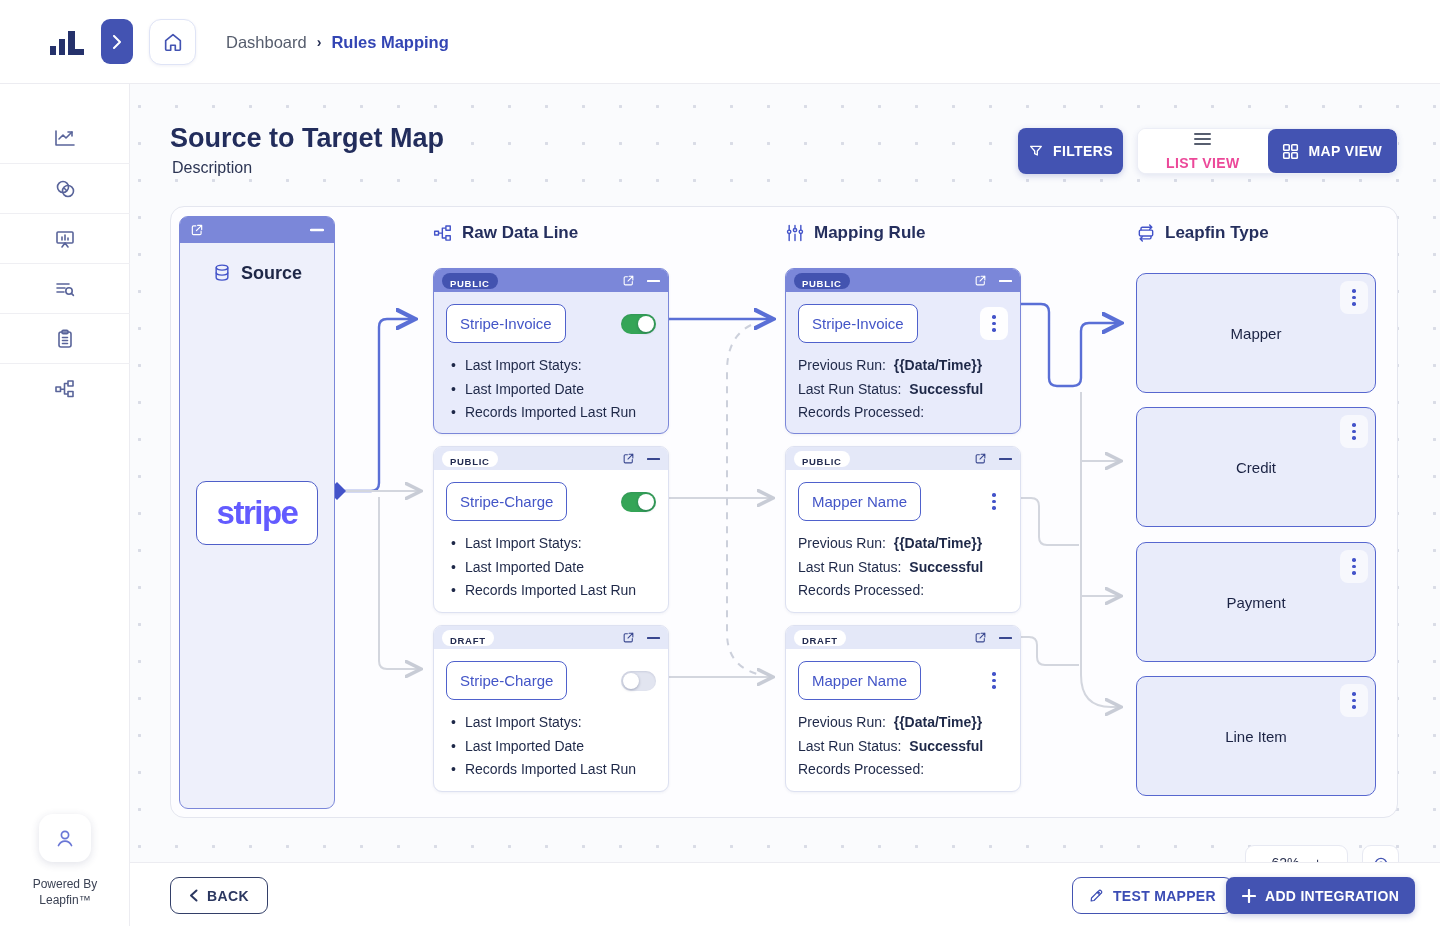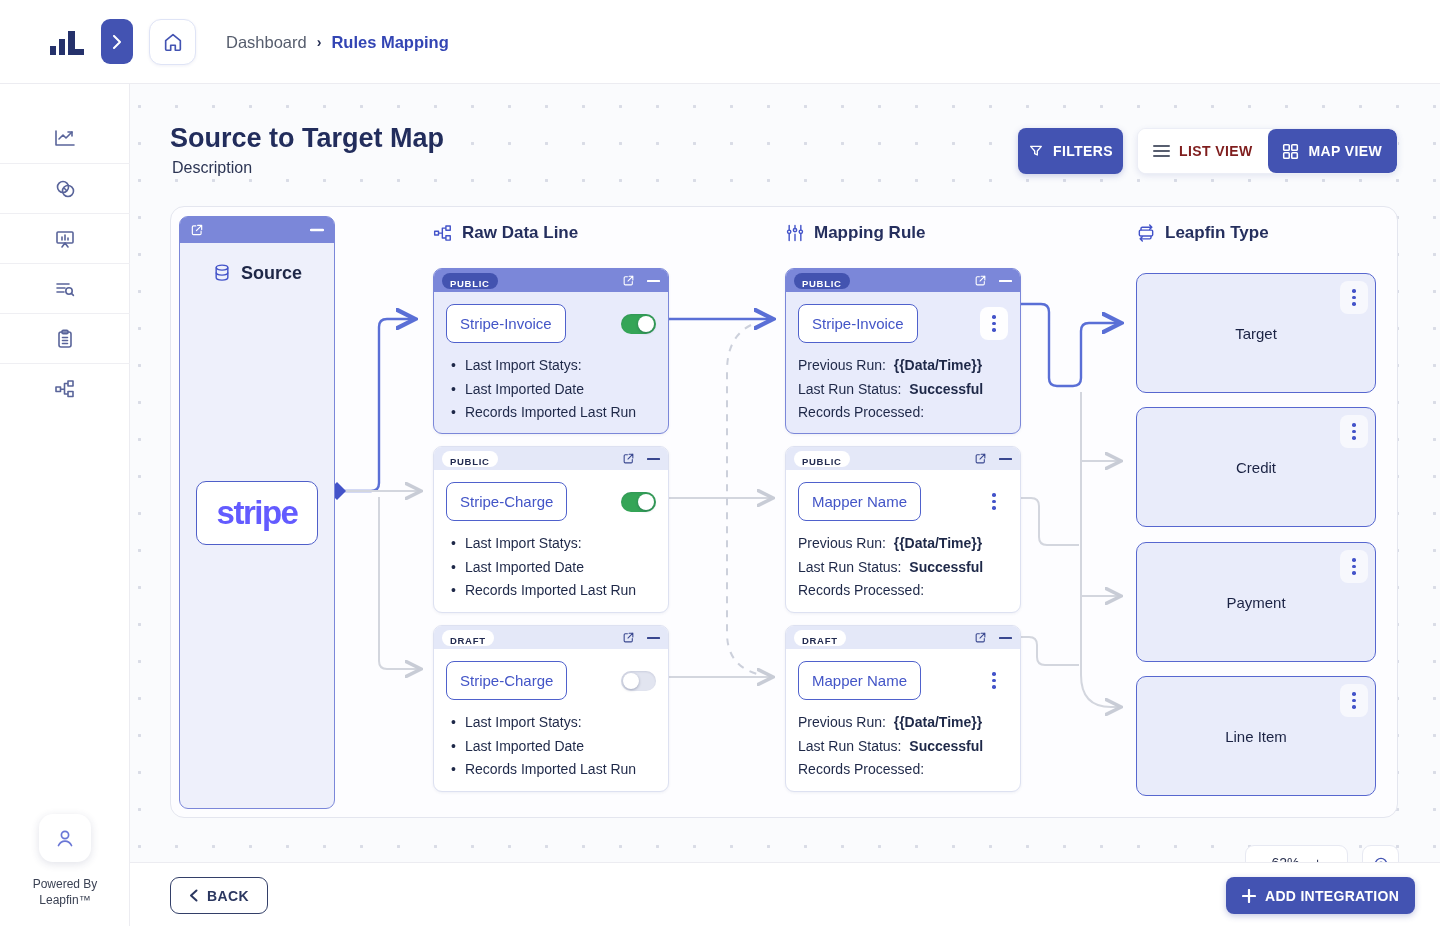--- a/index.html
+++ b/index.html
@@ -24,21 +24,21 @@
   .avatar-card { position:absolute; left:39px; top:730px; width:52px; height:48px; background:#fff; border-radius:14px; box-shadow:0 2px 8px rgba(40,50,100,.14); display:flex; align-items:center; justify-content:center; }
   .powered { position:absolute; left:0; top:792px; width:130px; text-align:center; font-size:12px; line-height:16px; color:#3b4254; }
 
   
   .page-title { position:absolute; left:170px; top:123px; font-size:27px; font-weight:700; color:#222d5c; z-index:2; }
   .page-sub { position:absolute; left:172px; top:159px; font-size:16px; color:#2c3554; z-index:2; }
   .btn { display:inline-flex; align-items:center; justify-content:center; gap:9px; border-radius:8px; font-weight:700; cursor:pointer; border:none; font-family:inherit; }
   .filters-btn { position:absolute; left:1018px; top:128px; width:105px; height:46px; background:#4353b2; color:#fff; font-size:14px; letter-spacing:.4px; box-shadow:0 2px 6px rgba(60,70,160,.25); z-index:2; }
   .view-toggle { position:absolute; left:1137px; top:128px; width:261px; height:46px; background:#fff; border:1px solid #eceef6; border-radius:9px; display:flex; overflow:hidden; box-shadow:0 2px 6px rgba(60,70,160,.12); z-index:2; }
   .seg { flex:1; display:flex; align-items:center; justify-content:center; gap:9px; font-size:14px; font-weight:700; letter-spacing:.4px; cursor:pointer; }
-  .seg-list { color:#7f1d1d; background:#fff; }
+  .seg-list { color:#ec4899; background:#fff;flex-direction:column; }
   .seg-map { color:#fff; background:#4353b2; border-radius:8px; }
 
   
   .dotted { background-image:radial-gradient(#d9dce6 1.4px, transparent 1.6px); background-size:37px 37px; background-position:10px 14px; }
 
   
   .canvas { position:absolute; left:170px; top:206px; width:1228px; height:612px; background:#fdfdff; border:1px solid #e4e6ef; border-radius:14px; z-index:2; }
   .wires { position:absolute; left:0; top:0; width:1228px; height:612px; z-index:1; }
 
   .col-head { position:absolute; display:flex; align-items:center; gap:9px; font-size:17px; font-weight:700; color:#252f5e; z-index:2; }
@@ -534,21 +534,21 @@
         </div>
       </div>
     </div>
 
     <div class="leap-card" style="top:66px;">
       <span class="kebab">
           <i></i>
           <i></i>
           <i></i>
         </span>
-      <span>Target</span>
+      <span>Mapper</span>
     </div>
     <div class="leap-card" style="top:200px;">
       <span class="kebab">
           <i></i>
           <i></i>
           <i></i>
         </span>
       <span>Credit</span>
     </div>
     <div class="leap-card" style="top:335px;">
@@ -582,20 +582,30 @@
 
   <div class="footer">
     <button class="btn back-btn">
       <span>
         <svg width="9" height="13" viewBox="0 0 9 13" fill="none" stroke="#2b3760" stroke-width="2" stroke-linecap="round" stroke-linejoin="round">
             <path d="M7.5 1.5 2 6.5l5.5 5"></path>
           </svg>
       </span>
       <span>BACK</span>
     </button>
+    <button class="btn test-btn">
+      <span>
+        <svg width="15" height="15" viewBox="0 0 24 24" fill="none" stroke="#3b4cb4" stroke-width="1.9" stroke-linecap="round" stroke-linejoin="round">
+            <path d="M14.5 5.5 18.5 9.5 8 20l-4.5.5L4 16z"></path>
+            <path d="M13 7l4 4"></path>
+            <path d="M15.5 4.5c1.2-1.2 2.8-1.2 4 0s1.2 2.8 0 4"></path>
+          </svg>
+      </span>
+      <span>TEST MAPPER</span>
+    </button>
     <button class="btn add-btn">
       <span>
         <svg width="14" height="14" viewBox="0 0 14 14" stroke="#fff" stroke-width="2.2" stroke-linecap="round">
             <path d="M7 1v12M1 7h12"></path>
           </svg>
       </span>
       <span>ADD INTEGRATION</span>
     </button>
   </div>
 

